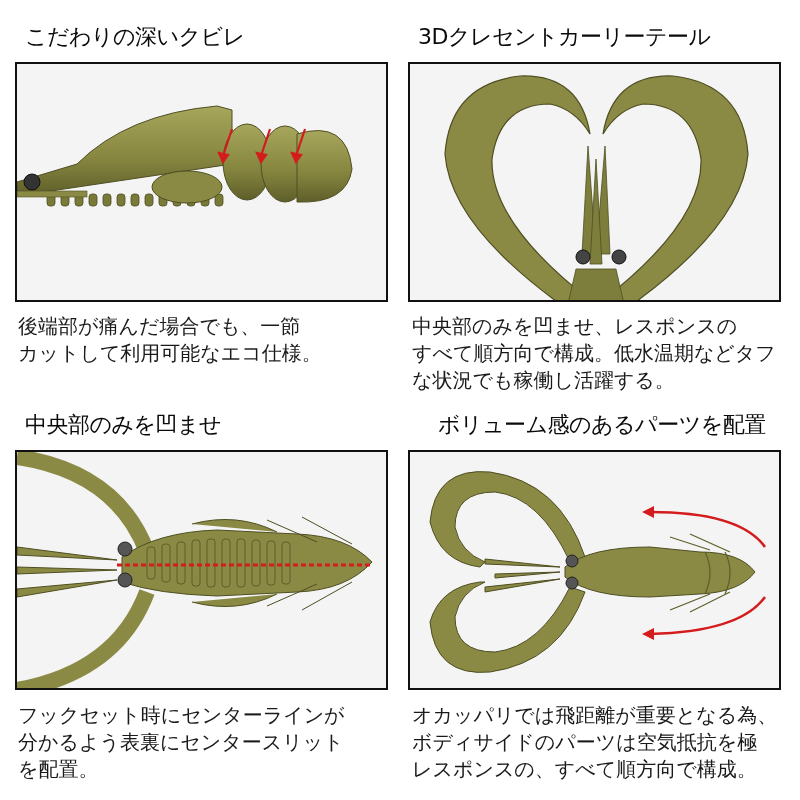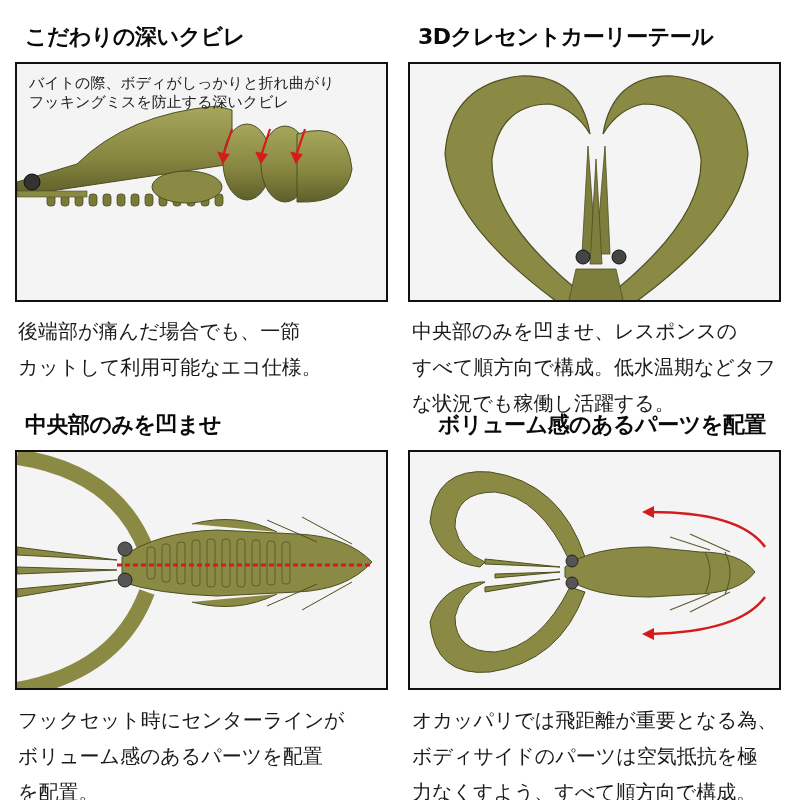--- a/index.html
+++ b/index.html
@@ -1,21 +1,21 @@
 <!DOCTYPE html>
 <html><head>
 <meta charset="utf-8">
 <style>
   html, body { margin:0; padding:0; background:#ffffff; }
   body { width:800px; height:800px; position:relative; overflow:hidden;
          font-family:"DejaVu Sans", sans-serif; color:#111; }
-  .title { position:absolute; font-weight:bold; font-size:22px; letter-spacing:-0.5px; color:#0a0a0a; white-space:nowrap; }
+  .title { position:absolute; font-weight:normal; font-size:22px; letter-spacing:-0.5px; color:#0a0a0a; white-space:nowrap; }
   .panel { position:absolute; width:373px; height:240px; border:2px solid #111; background:#f4f4f4; box-sizing:border-box; overflow:hidden; }
   .panel svg { position:absolute; left:0; top:0; }
-  .caption { position:absolute; font-size:20px; line-height:36px; color:#1a1a1a; white-space:pre-line; }
+  .caption { position:absolute; font-size:20px; line-height:27px; color:#1a1a1a; white-space:pre-line; }
   .inner-note { position:absolute; left:12px; top:10px; font-size:15px; line-height:19px; color:#222; white-space:pre-line; }
 </style>
 </head>
 <body>
 
 <div class="title" style="left:25px; top:22px;">こだわりの深いクビレ</div>
 <div class="panel" style="left:15px; top:62px;">
   <svg width="373" height="240" viewBox="0 0 373 240">
     <defs>
       <linearGradient id="g1" x1="0" y1="0" x2="0" y2="1">
@@ -54,22 +54,20 @@
 
     <g stroke="#d41c1c" stroke-width="2.2" fill="#d41c1c">
       <line x1="215" y1="65" x2="206" y2="92"></line>
         <polygon points="202,89 206,98 211,91"></polygon>
       <line x1="253" y1="65" x2="244" y2="92"></line>
         <polygon points="240,89 244,98 249,91"></polygon>
       <line x1="288" y1="65" x2="279" y2="92"></line>
         <polygon points="275,89 279,98 284,91"></polygon>
     </g>
   </svg>
-  <div class="inner-note">バイトの際、ボディがしっかりと折れ曲がり
-フッキングミスを防止する深いクビレ</div>
 </div>
 <div class="caption" style="left:18px; top:313px;">後端部が痛んだ場合でも、一節
 カットして利用可能なエコ仕様。</div>
 
 <div class="title" style="left:418px; top:22px;text-align:right;">3Dクレセントカーリーテール</div>
 <div class="panel" style="left:408px; top:62px;">
   <svg width="373" height="240" viewBox="0 0 373 240">
     <rect x="0" y="0" width="373" height="240" fill="#f4f4f4"></rect>
     <g fill="#8a8a45" stroke="#4e4e22" stroke-width="1.2">
       <path d="M180 70 Q170 10 110 12 Q40 20 35 90 Q40 160 150 240 L185 240 Q80 160 82 95 Q90 40 140 40 Q165 45 180 70 Z"></path>
@@ -120,21 +118,21 @@
       <rect x="235" y="88" width="8" height="46" rx="3"></rect>
       <rect x="250" y="89" width="8" height="44" rx="3"></rect>
       <rect x="265" y="90" width="8" height="42" rx="3"></rect>
     </g>
     <circle cx="108" cy="97" r="7" fill="#555" stroke="#222"></circle>
     <circle cx="108" cy="128" r="7" fill="#555" stroke="#222"></circle>
     <line x1="100" y1="113" x2="355" y2="113" stroke="#d41c1c" stroke-width="3" stroke-dasharray="5,3"></line>
   </svg>
 </div>
 <div class="caption" style="left:18px; top:702px;">フックセット時にセンターラインが
-ボリューム感のあるパーツを配置
+分かるよう表裏にセンタースリット
 を配置。</div>
 
 <div class="title" style="left:418px; top:410px;margin-left:20px;">ボリューム感のあるパーツを配置</div>
 <div class="panel" style="left:408px; top:450px;">
   <svg width="373" height="240" viewBox="0 0 373 240">
     <rect x="0" y="0" width="373" height="240" fill="#f4f4f4"></rect>
     <g fill="#8a8a45" stroke="#4e4e22" stroke-width="1">
       <path d="M70 115 Q30 110 20 70 Q25 15 80 20 Q150 30 175 105 L160 110 Q130 45 85 40 Q45 40 45 75 Q50 100 75 110 Z"></path>
       <path d="M70 130 Q30 135 20 170 Q25 225 80 220 Q150 210 175 140 L160 135 Q130 195 85 200 Q45 200 45 165 Q50 140 75 130 Z"></path>
       <polygon points="75,107 150,115 75,112"></polygon>
@@ -155,13 +153,13 @@
     <g fill="none" stroke="#d41c1c" stroke-width="2.5">
       <path d="M355 95 Q330 60 240 60"></path>
       <path d="M355 145 Q330 180 240 182"></path>
     </g>
     <polygon points="232,60 244,54 244,66" fill="#d41c1c"></polygon>
     <polygon points="232,182 244,176 244,188" fill="#d41c1c"></polygon>
   </svg>
 </div>
 <div class="caption" style="left:412px; top:702px;">オカッパリでは飛距離が重要となる為、
 ボディサイドのパーツは空気抵抗を極
-力なくすよう、すべて順方向で構成。</div>
+レスポンスの、すべて順方向で構成。</div>
 
 </body></html>

